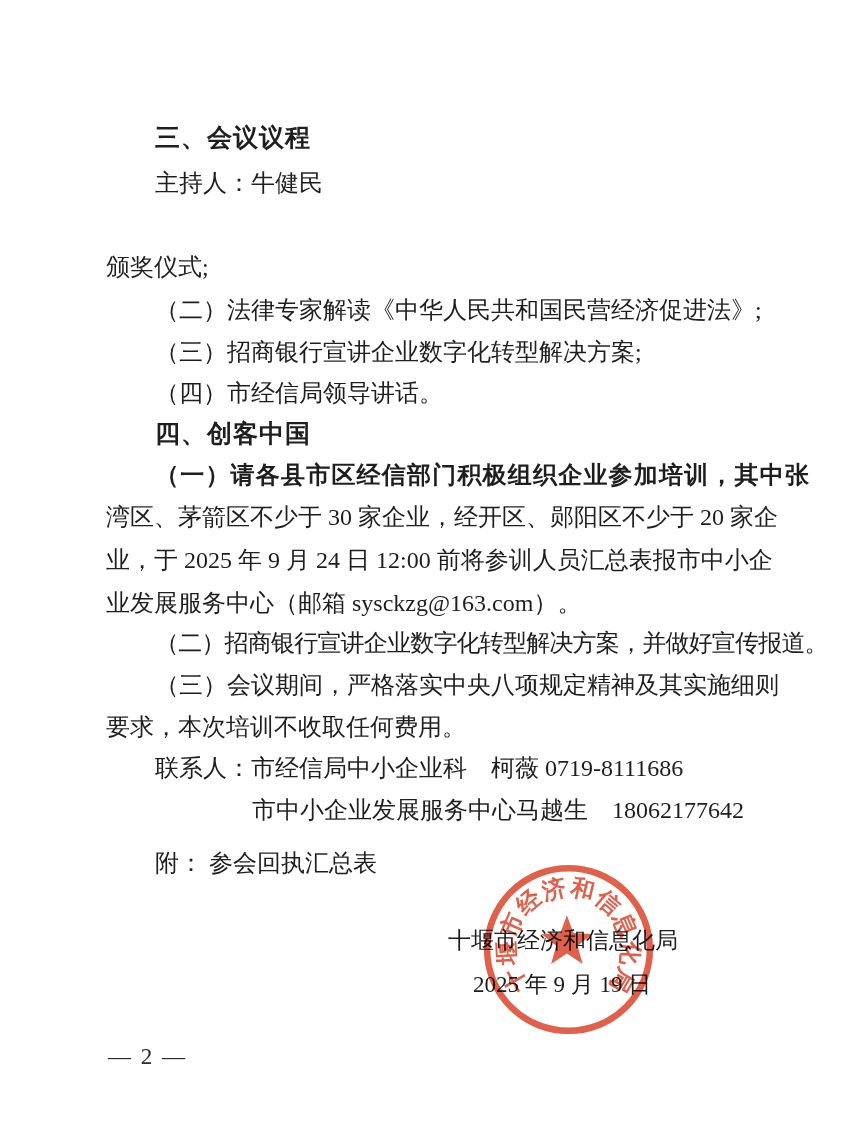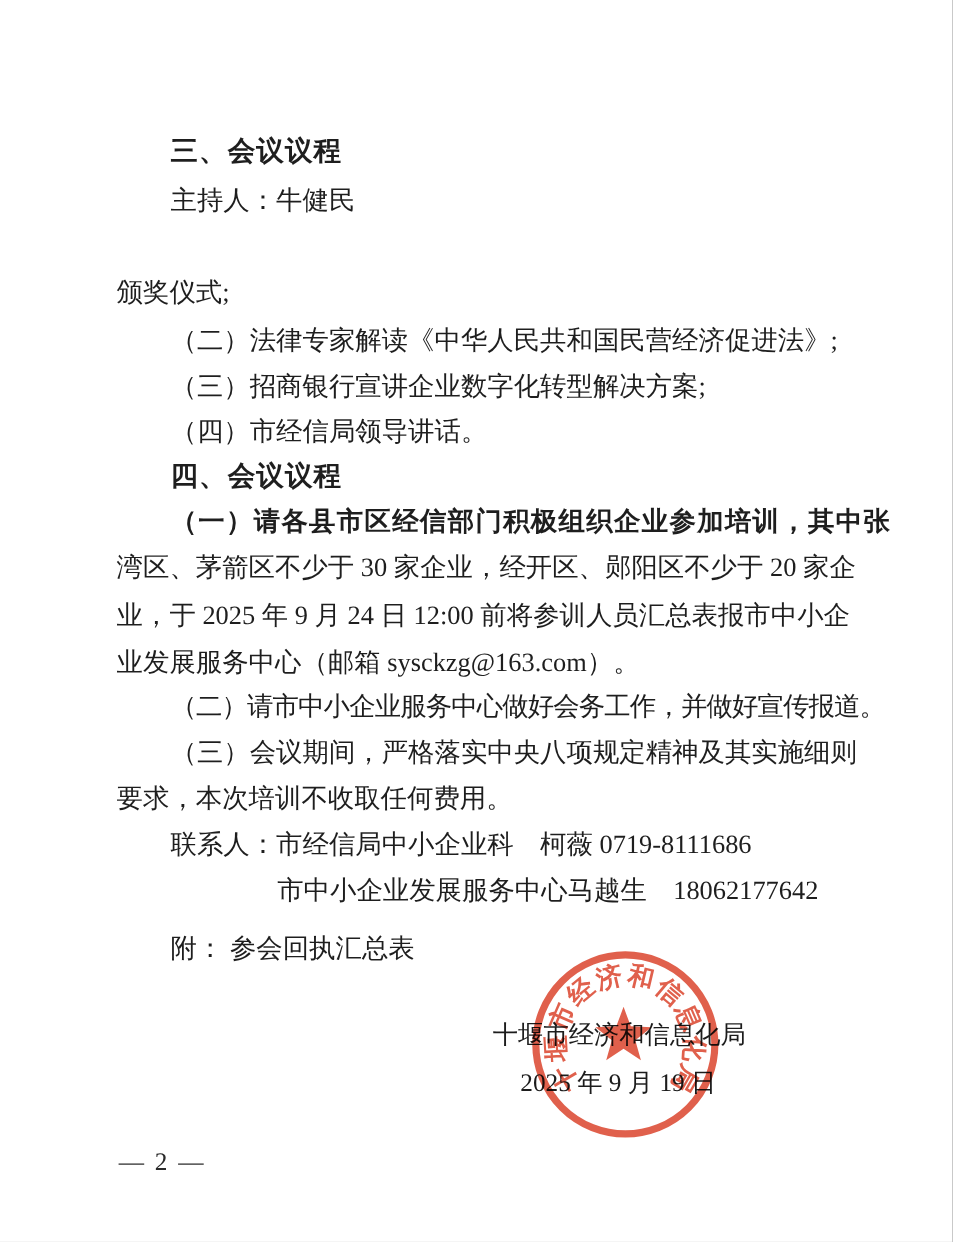--- a/index.html
+++ b/index.html
@@ -58,26 +58,26 @@
 <body>
 
 <div class="page">
 
   <div class="line ind bold" style="top:122px">三、会议议程</div>
   <div class="line ind" style="top:168px">主持人：牛健民</div>
   <div class="line flush" style="top:252px">颁奖仪式;</div>
   <div class="line ind" style="top:295px">（二）法律专家解读《中华人民共和国民营经济促进法》;</div>
   <div class="line ind" style="top:337px">（三）招商银行宣讲企业数字化转型解决方案;</div>
   <div class="line ind" style="top:378px">（四）市经信局领导讲话。</div>
-  <div class="line ind bold" style="top:418px">四、会议议程</div>
+  <div class="line ind bold" style="top:418px">四、创客中国</div>
   <div class="line ind sp1" style="top:460px">（一）请各县市区经信部门积极组织企业参加培训，其中张</div>
   <div class="line flush" style="top:502px">湾区、茅箭区不少于 30 家企业，经开区、郧阳区不少于 20 家企</div>
   <div class="line flush" style="top:545px">业，于 2025 年 9 月 24 日 12:00 前将参训人员汇总表报市中小企</div>
   <div class="line flush" style="top:588px">业发展服务中心（邮箱 sysckzg@163.com）。</div>
-  <div class="line ind tight" style="top:628px">（二）请市中小企业服务中心做好会务工作，并做好宣传报道。</div>
+  <div class="line ind tight" style="top:628px">（二）招商银行宣讲企业数字化转型解决方案，并做好宣传报道。</div>
   <div class="line ind" style="top:670px">（三）会议期间，严格落实中央八项规定精神及其实施细则</div>
   <div class="line flush" style="top:712px">要求，本次培训不收取任何费用。</div>
   <div class="line ind" style="top:753px">联系人：市经信局中小企业科　柯薇 0719-8111686</div>
   <div class="line c2" style="top:795px">市中小企业发展服务中心马越生　18062177642</div>
   <div class="line ind" style="top:848px">附： 参会回执汇总表</div>
 
   <div class="sig" style="left:448px;top:925px">十堰市经济和信息化局</div>
   <div class="sig" style="left:473px;top:969px">2025 年 9 月 19 日</div>
 
   <svg class="seal" viewBox="0 0 220 220" aria-hidden="true">

